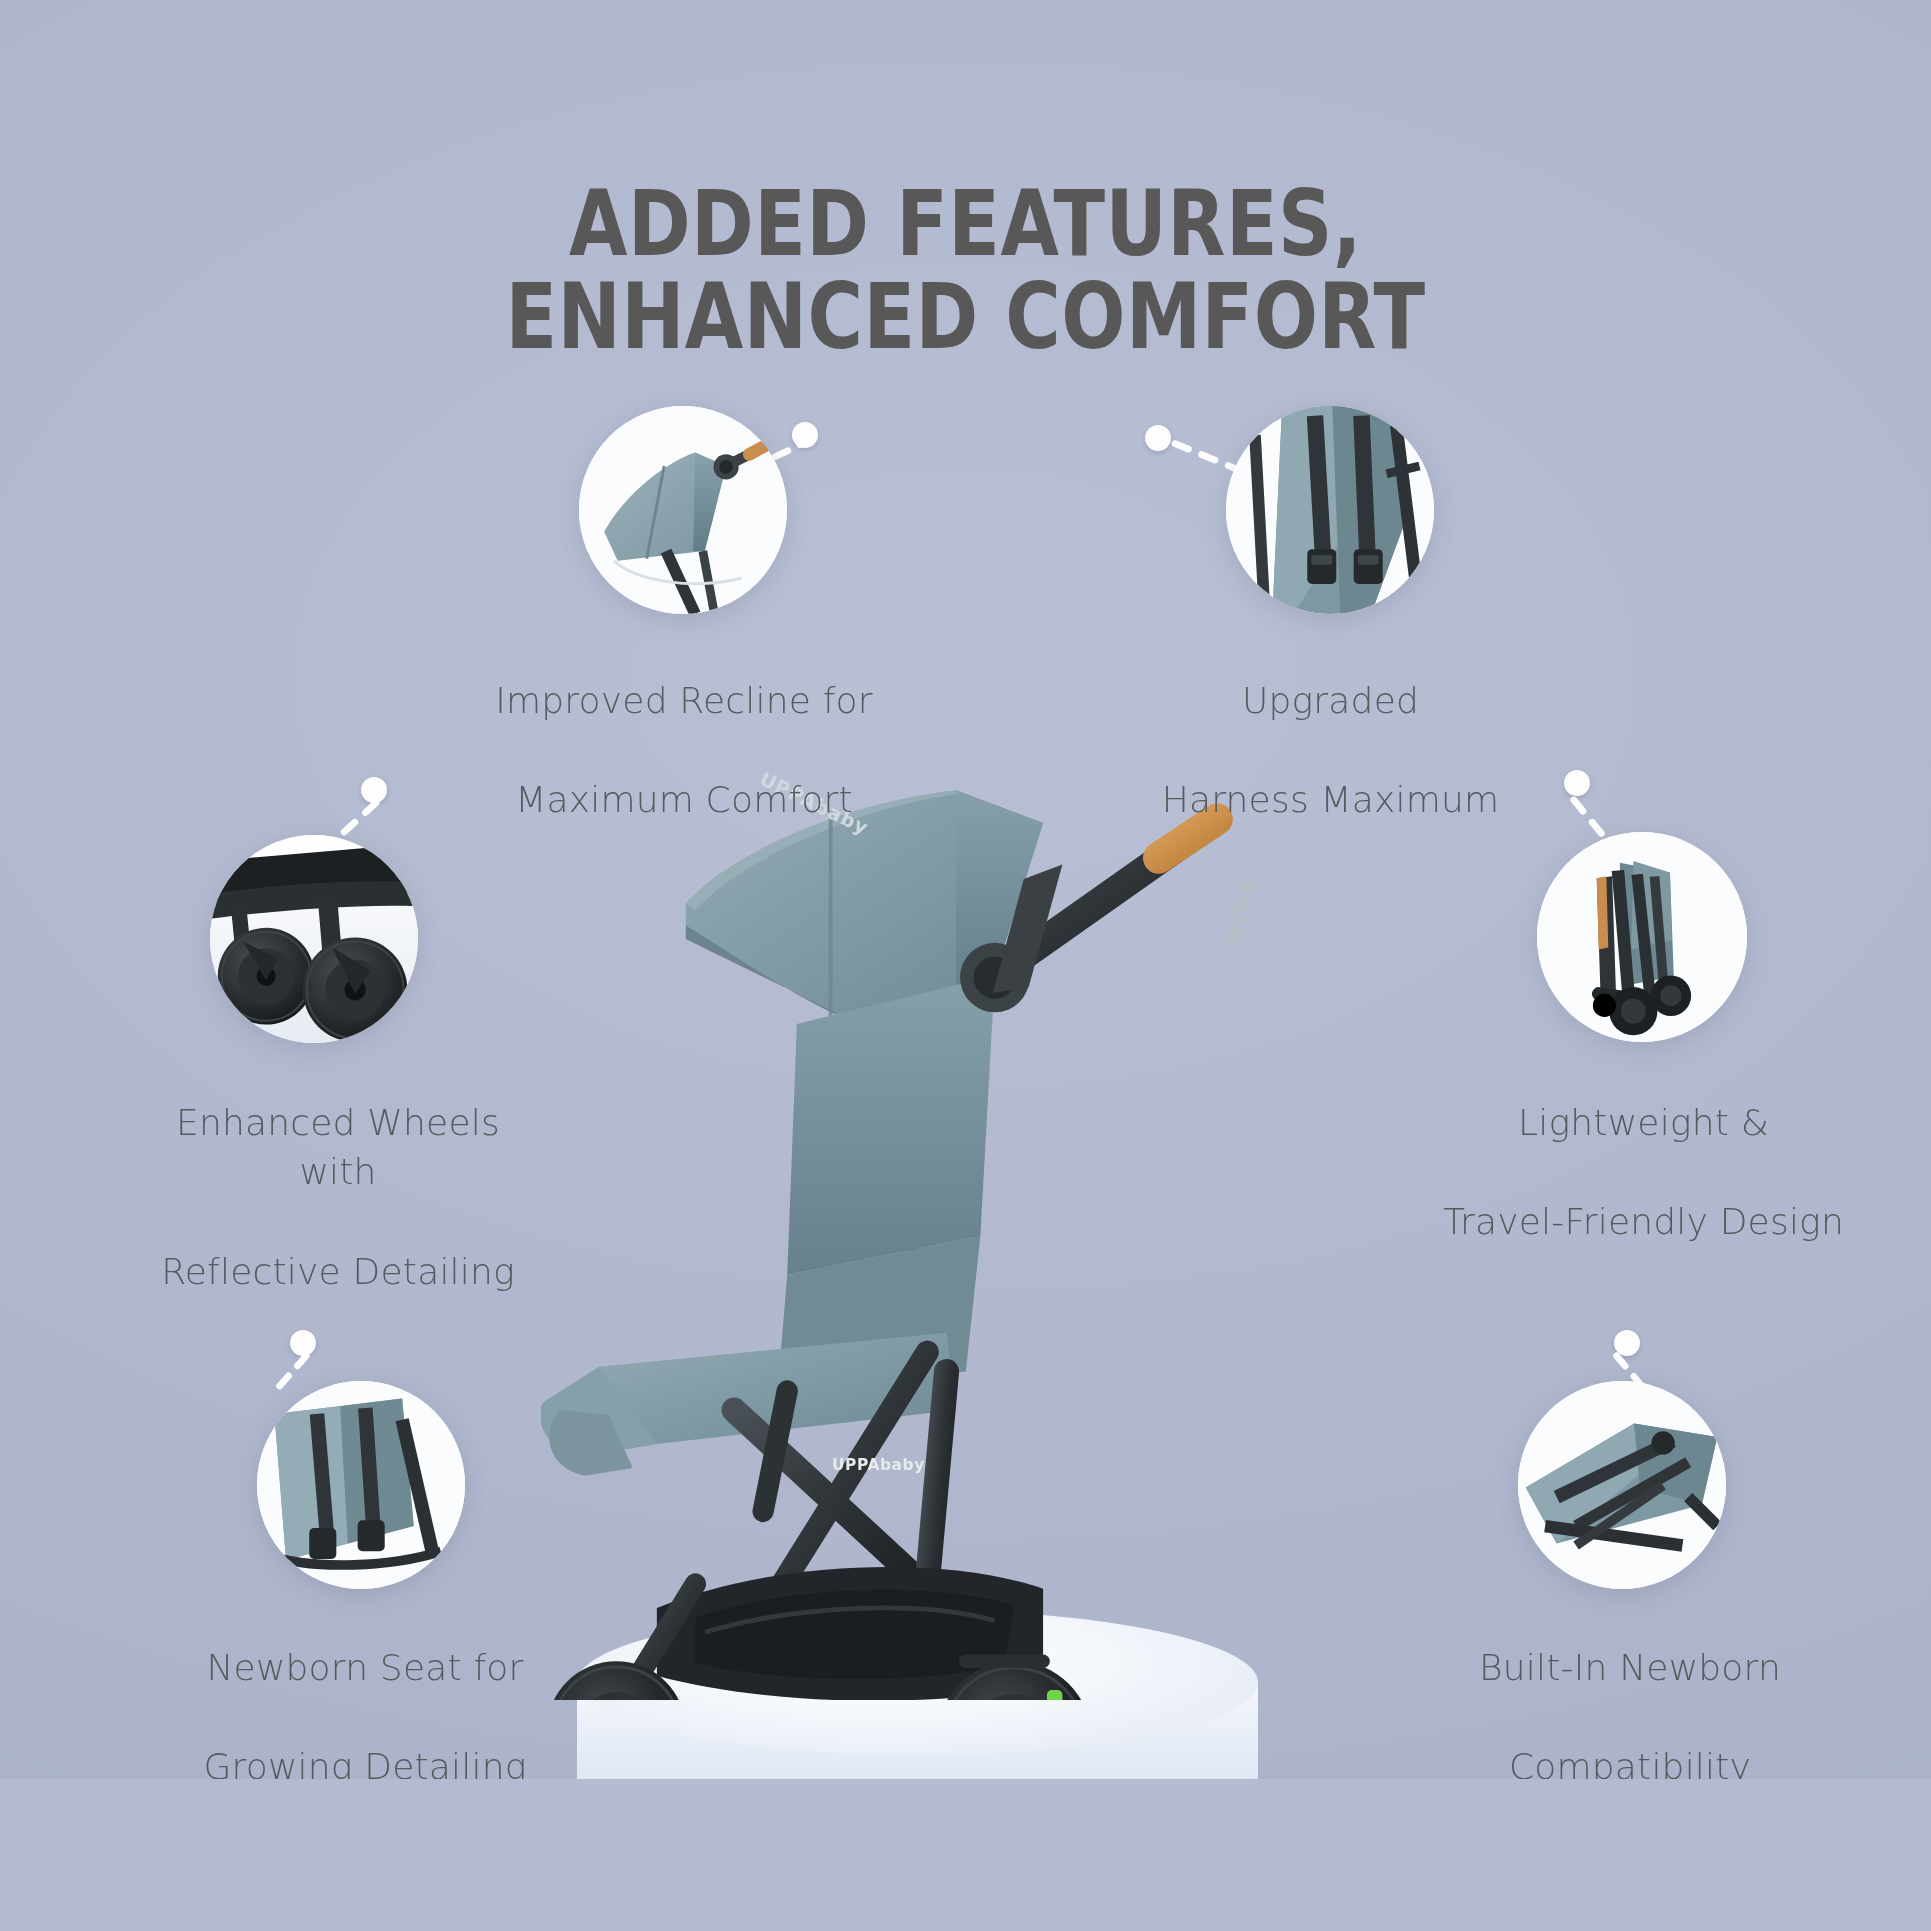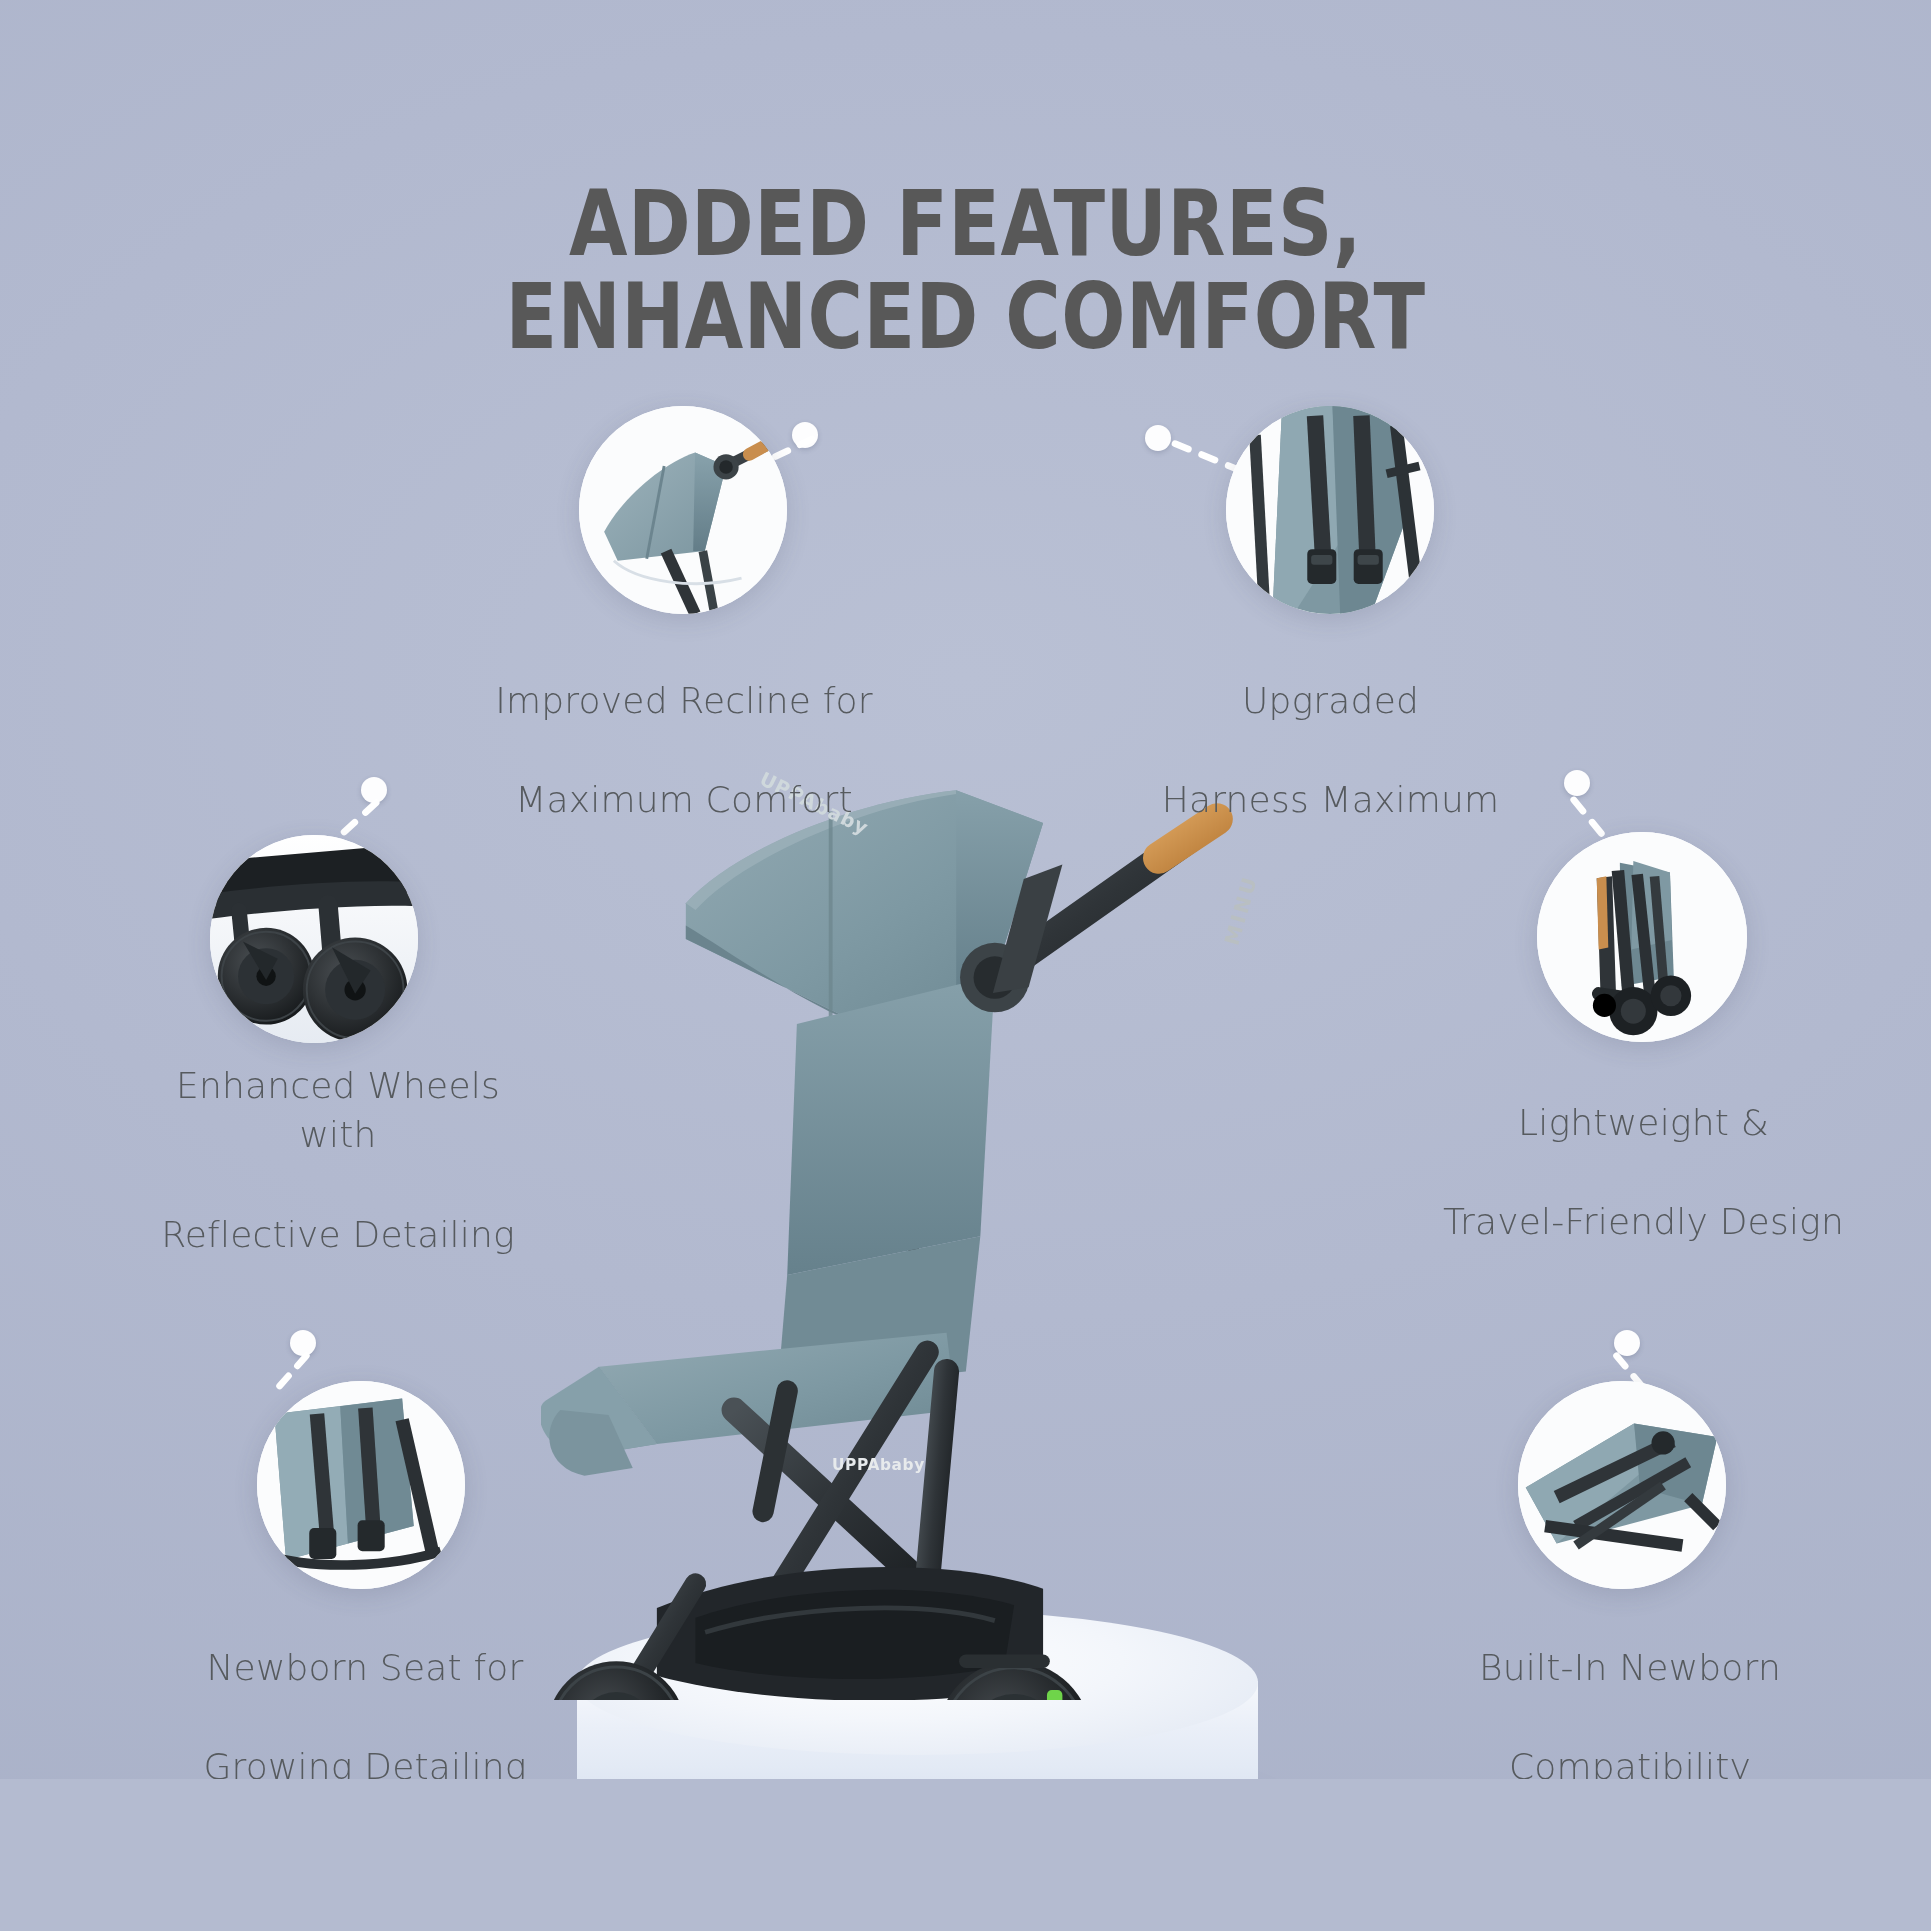--- a/index.html
+++ b/index.html
@@ -286,21 +286,21 @@
         <circle cx="58" cy="146" r="10" fill="#101314"></circle>
         <circle cx="58" cy="146" r="46" fill="none" stroke="#3d4347" stroke-width="2"></circle>
         <circle cx="150" cy="160" r="54" fill="url(#w3t)"></circle>
         <circle cx="150" cy="160" r="31" fill="#2c3135"></circle>
         <circle cx="150" cy="160" r="11" fill="#101314"></circle>
         <circle cx="150" cy="160" r="50" fill="none" stroke="#3d4347" stroke-width="2"></circle>
         <path d="M34 110 L 70 128 L 58 150 Z" fill="#23282b"></path>
         <path d="M126 116 L 166 140 L 150 164 Z" fill="#23282b"></path>
       </svg>
     </div>
-    <div class="caption" style="left:135px;top:1011px;width:406px;">
+    <div class="caption" style="left:135px;top:1048px;width:406px;">
       <span>Enhanced Wheels with</span><br>
       <span>Reflective Detailing</span>
     </div>
   </div>
 
   <div class="feature">
     <div class="dot" style="left:1564px;top:770px;"></div>
     <svg class="dash" style="left:1568px;top:796px;width:50px;height:56px;" viewBox="0 0 52 58">
       <path d="M6 4 L 44 50" stroke="#ffffff" stroke-width="7" stroke-linecap="round" stroke-dasharray="15 15" fill="none"></path>
     </svg>

